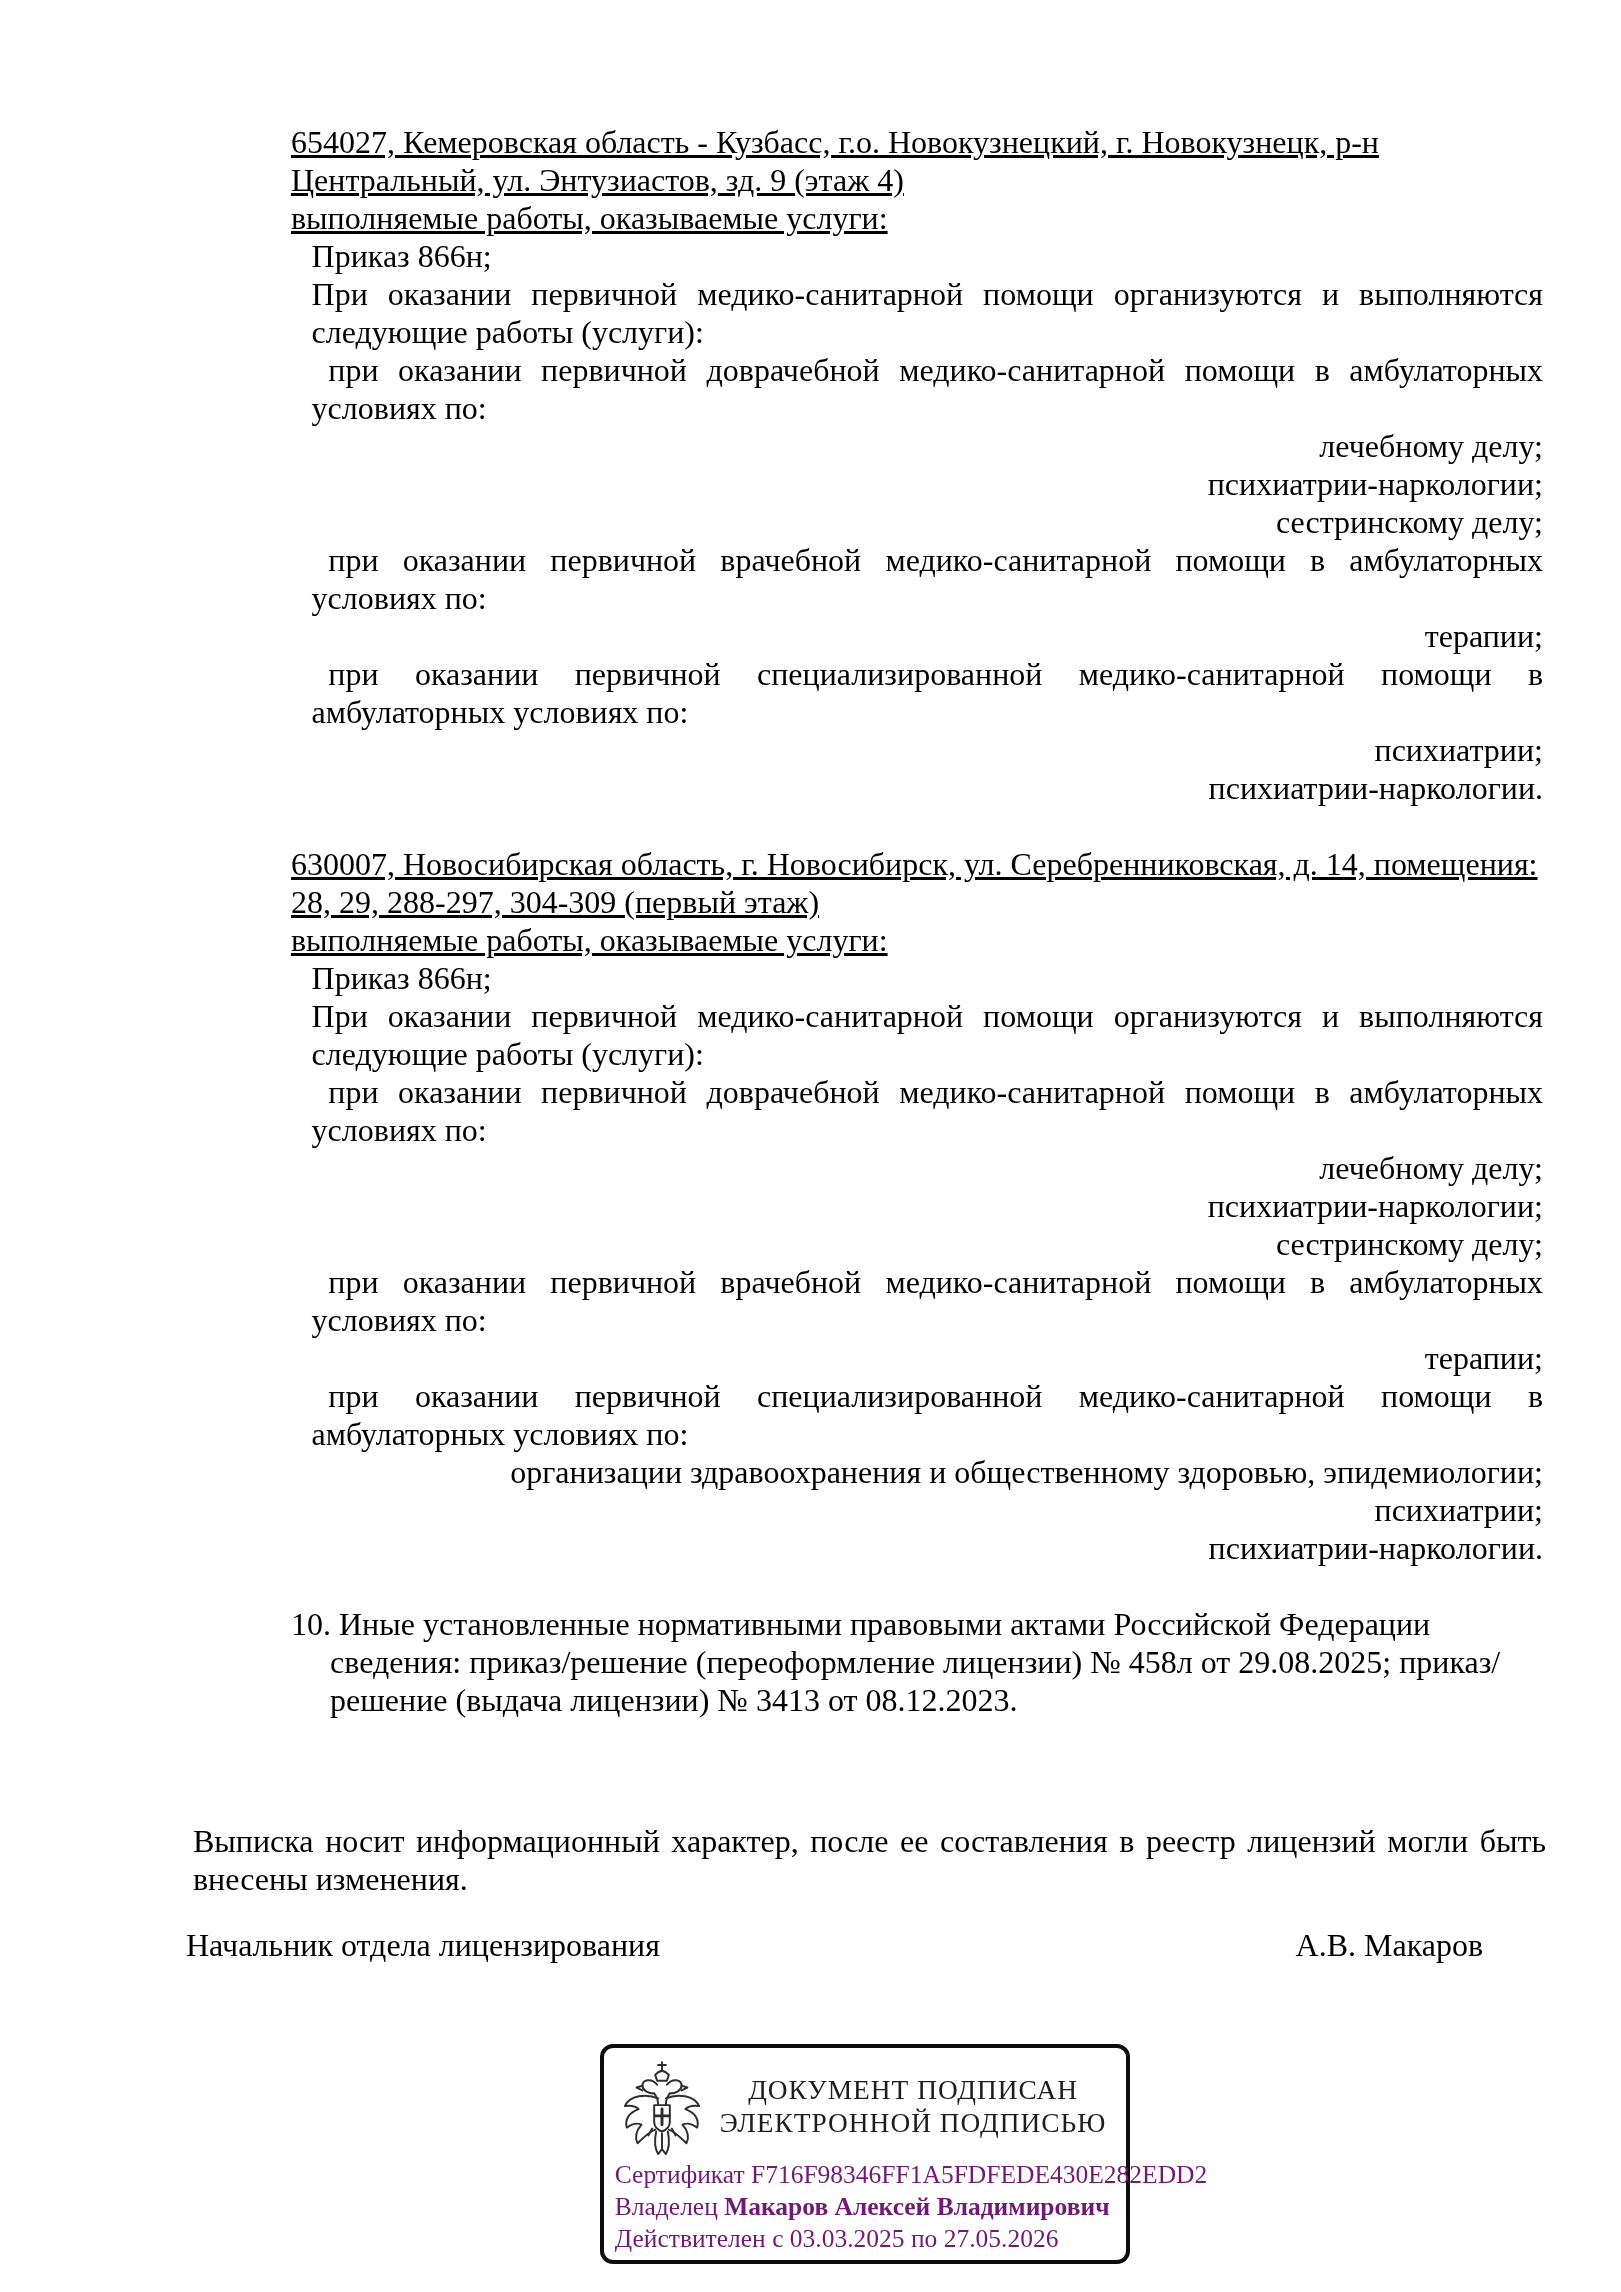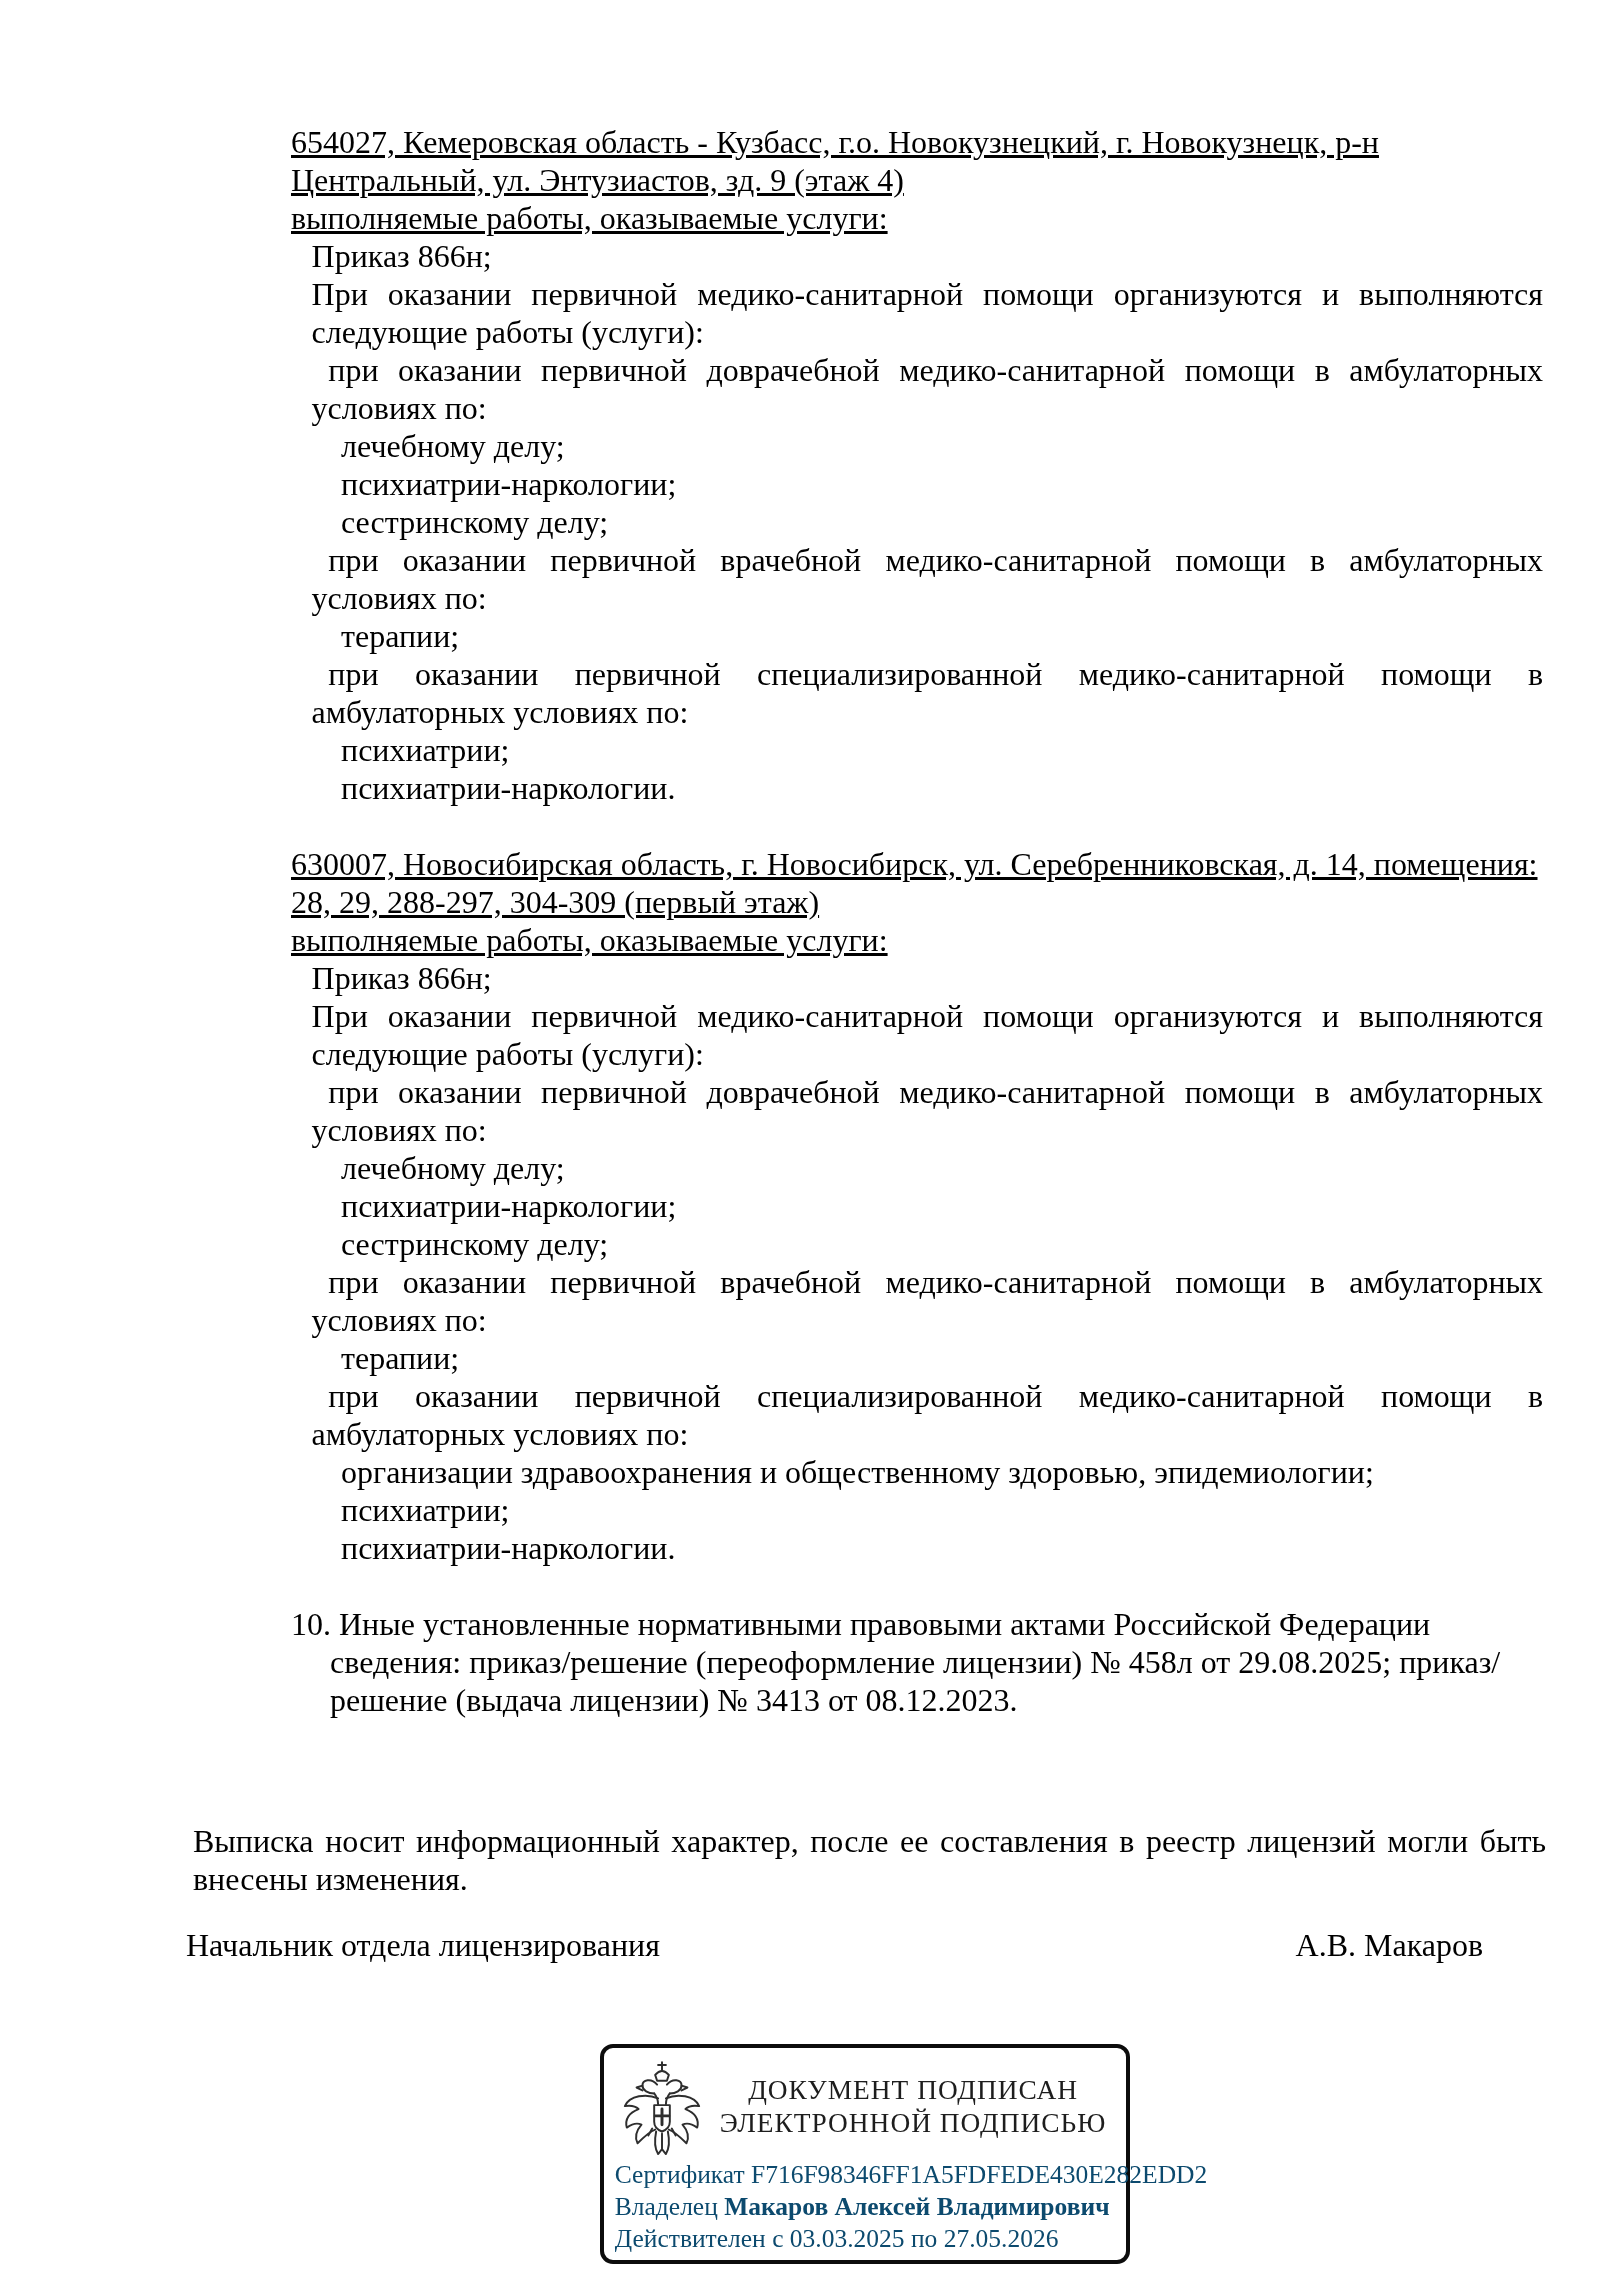--- a/index.html
+++ b/index.html
@@ -13,21 +13,21 @@
     overflow:hidden;
   }
   .main {
     position:absolute; left:291px; top:123px; width:1252px;
     font-size:32px; line-height:38px;
   }
   .addr, .works { text-align:left;text-decoration:underline; }
   .p-order { padding-left:20.6px; }
   .p-intro { padding-left:20.6px; text-align:justify; }
   .p-group { padding-left:20.6px; text-indent:16.7px; text-align:justify; }
-  .p-item  { padding-left:50px; }
+  .p-item  { padding-left:50px;text-align:right; }
   .sec2 { margin-top:38px; }
   .item9 { margin-top:38px; }
   .item9 .l2 { padding-left:39px; }
   .item10 { margin-top:38px; padding-left:39px; text-indent:-39px; text-align:left; }
   .note {
     position:absolute; left:193px; top:1822px; width:1353px;
     font-size:32px; line-height:38px; text-align:justify;
   }
   .sig {
     position:absolute; left:186px; top:1926px; width:1357px;
@@ -41,21 +41,21 @@
     box-sizing:border-box; background:#ffffff;
   }
   .stamp .eagle { position:absolute; left:13.7px; top:11.8px; width:88px; height:102px; }
   .stamp .title {
     position:absolute; left:104px; right:7.8px; top:25.5px;
     text-align:center; font-size:27.4px; line-height:33px;
     letter-spacing:1px; color:#1d1d1d; white-space:nowrap;
   }
   .stamp .meta {
     position:absolute; left:10.8px; right:5.9px; top:111px;
-    font-size:25.5px; line-height:32px; color:#0c4a6e; white-space:nowrap;
+    font-size:25.5px; line-height:32px; color:#701a75; white-space:nowrap;
   }
   .stamp .meta b { font-weight:bold; }
 </style>
 </head>
 <body>
 
 <div class="page">
 
   <div class="main">
 

